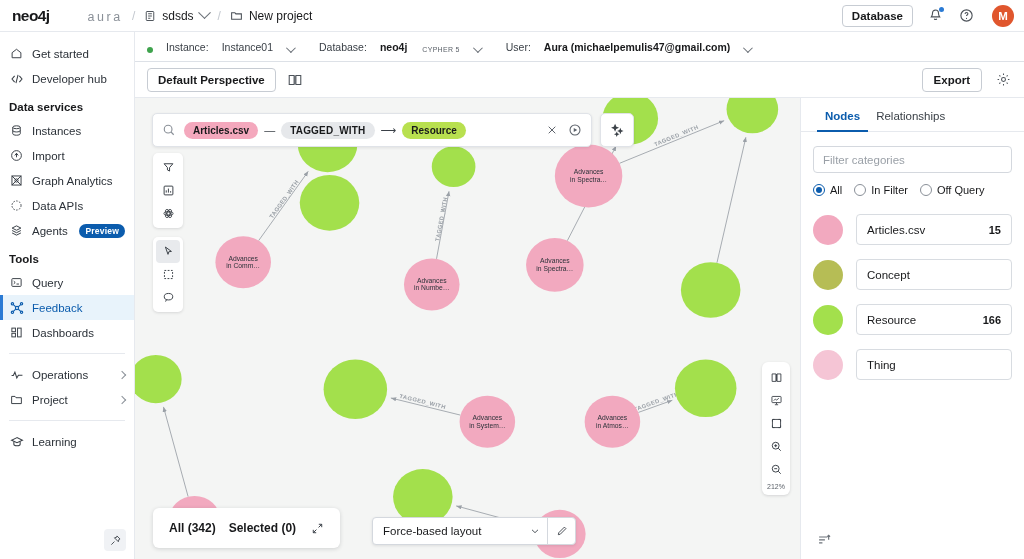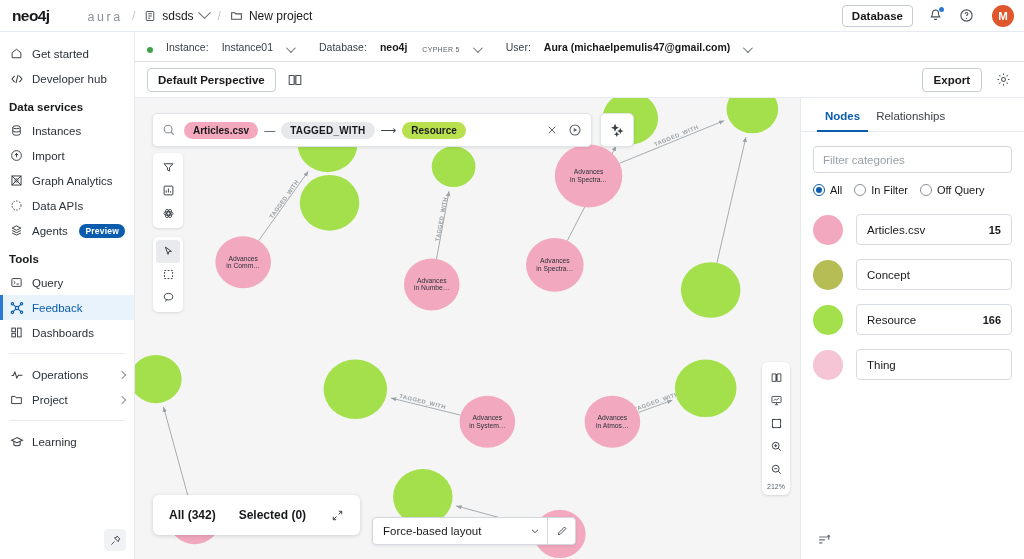--- a/index.html
+++ b/index.html
@@ -162,23 +162,23 @@
     display: flex; flex-direction: column; align-items: center; padding: 4px 0 2px; z-index: 6;
   }
   .zoomctl .ztool {
     width: 24px; height: 23px; display: flex; align-items: center; justify-content: center;
     color: #3a4047; cursor: pointer;
   }
   .zoom-pct { font-size: 7px; color: #5b6169; padding: 2px 0 3px; }
 
   
   .statuscard {
-    position: absolute; left: 18px; bottom: 24px;
+    position: absolute; left: 18px; bottom: 11px;
     background: #fff; border-radius: 6px; box-shadow: 0 1px 4px rgba(20,24,30,.16);
-    height: 40px; display: flex; align-items: center; padding: 16px 16px; gap: 23px; z-index: 6;
+    height: 40px; display: flex; align-items: center; padding: 16px 16px; gap: 13px; z-index: 6;
   }
   .statuscard .st { font-size: 12px; font-weight: 700; color: #18191b; cursor: pointer; }
   .expand-ico { color: #3a4047; display: flex; cursor: pointer; margin-left: 2px; }
 
   
   .layoutsel {
     position: absolute; right: 224px; bottom: 14px; z-index: 6;
     display: flex; align-items: stretch; background: #fff; border: 1px solid #d4d8de;
     border-radius: 4px; box-shadow: 0 1px 3px rgba(20,24,30,.10); height: 28px;
   }

